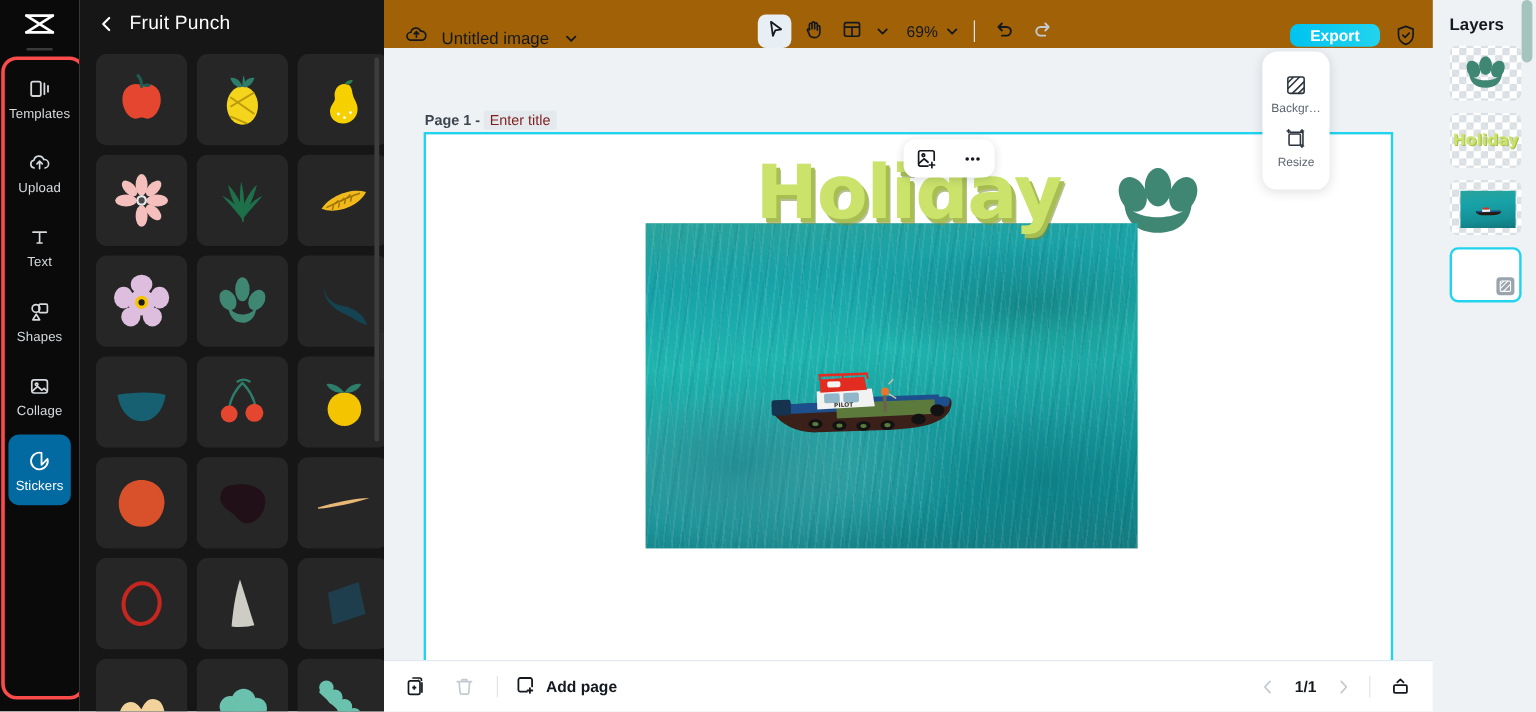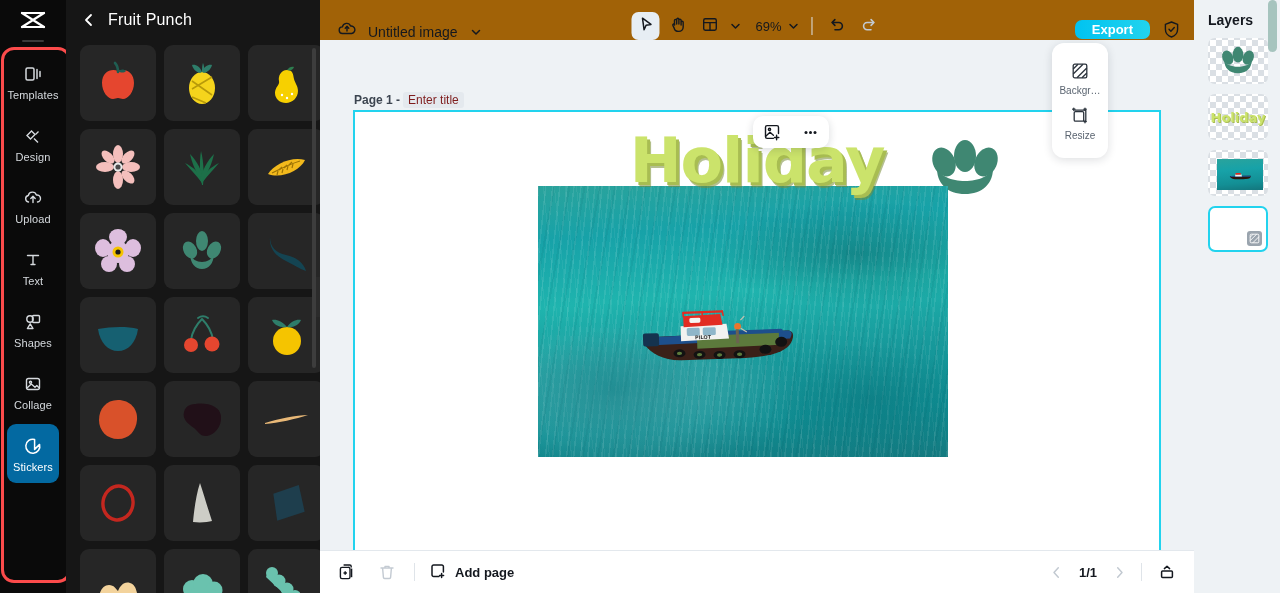--- a/index.html
+++ b/index.html
@@ -202,29 +202,20 @@
       <div class="rail-item">
         <span class="ricon">
           <svg width="20" height="20" viewBox="0 0 20 20" fill="none" stroke="currentColor" stroke-width="1.5">
             <rect x="3" y="4" width="8" height="12" rx="1.5"></rect>
             <path d="M14 5.5v9M17 7.5v5" stroke-linecap="round"></path>
           </svg>
         </span>
         <span class="rlabel">Templates</span>
       </div>
 
-      <div class="rail-item">
-        <span class="ricon">
-          <svg width="20" height="20" viewBox="0 0 20 20" fill="none" stroke="currentColor" stroke-width="1.4">
-            <path d="M4 9.5 L8.5 5 L12 8.5 L7.5 13z"></path>
-            <path d="M11 12.5 L15 16.5 M15.5 5.5l-3 3"></path>
-          </svg>
-        </span>
-        <span class="rlabel">Design</span>
-      </div>
 
       <div class="rail-item">
         <span class="ricon">
           <svg width="20" height="20" viewBox="0 0 20 20" fill="none" stroke="currentColor" stroke-width="1.4" stroke-linecap="round" stroke-linejoin="round">
             <path d="M5.5 14a3.3 3.3 0 0 1-.2-6.5A4.2 4.2 0 0 1 13.4 7 3.4 3.4 0 0 1 14.5 14"></path>
             <path d="M10 14.5V8.5M7.8 10.5 10 8.3l2.2 2.2"></path>
           </svg>
         </span>
         <span class="rlabel">Upload</span>
       </div>

